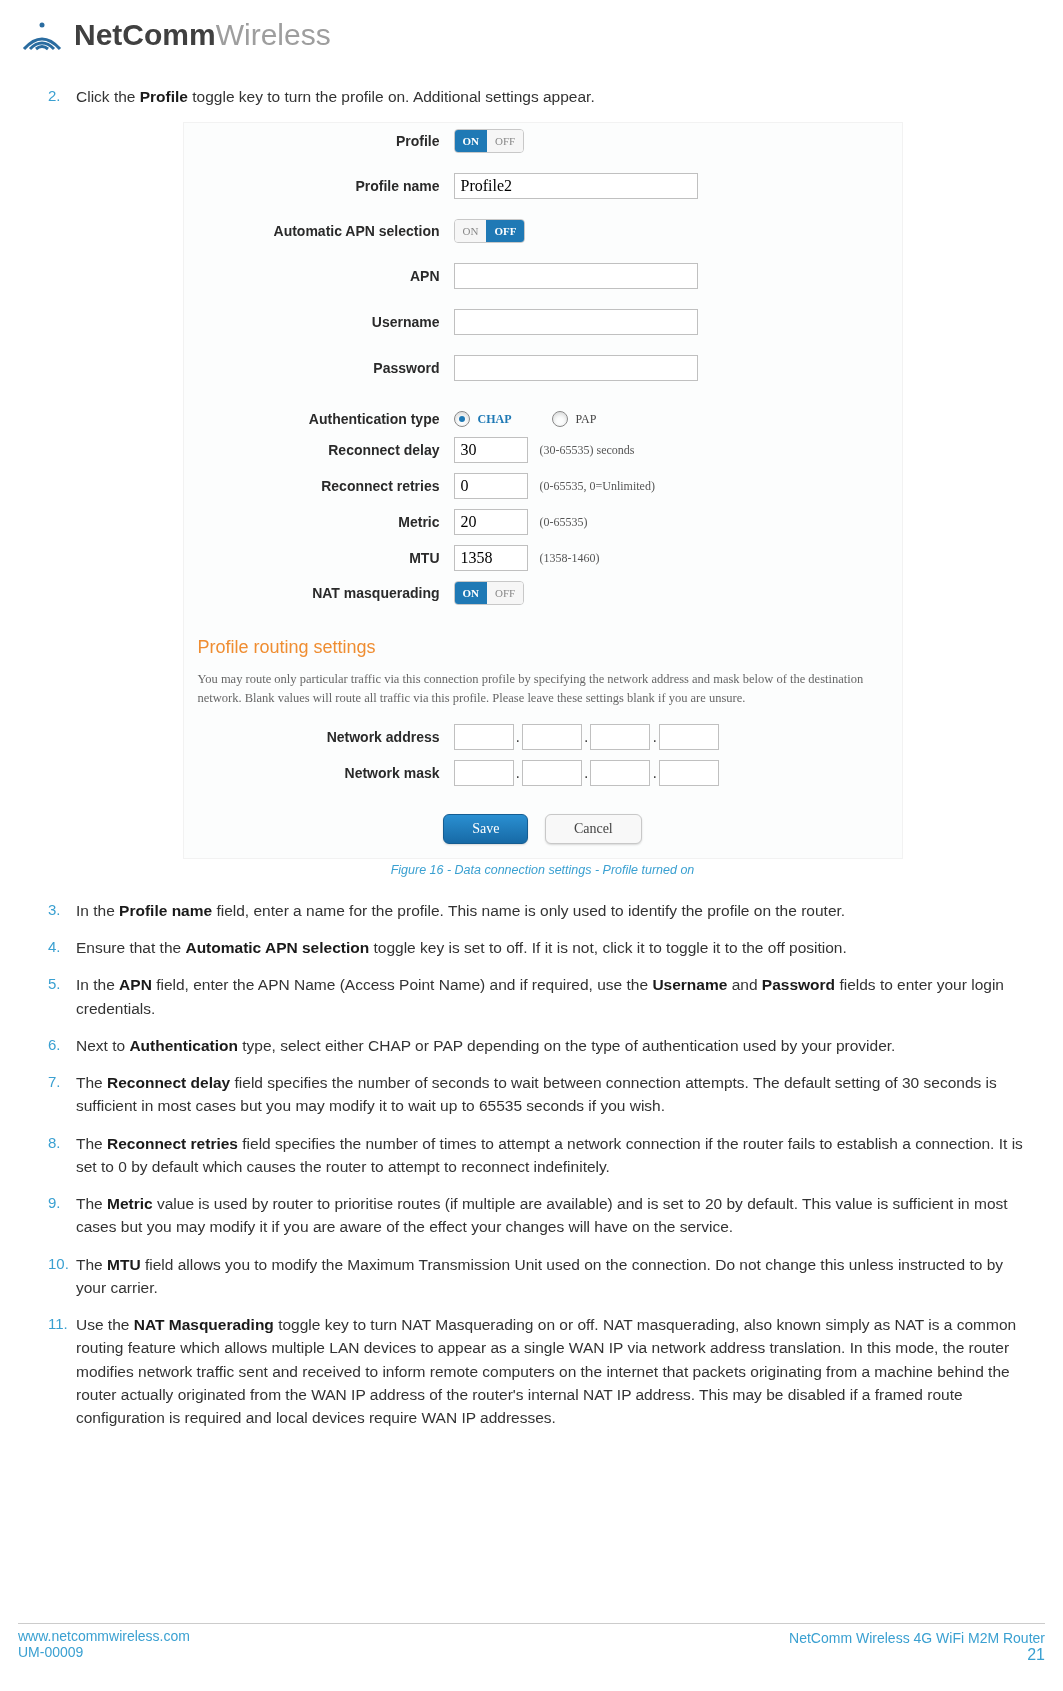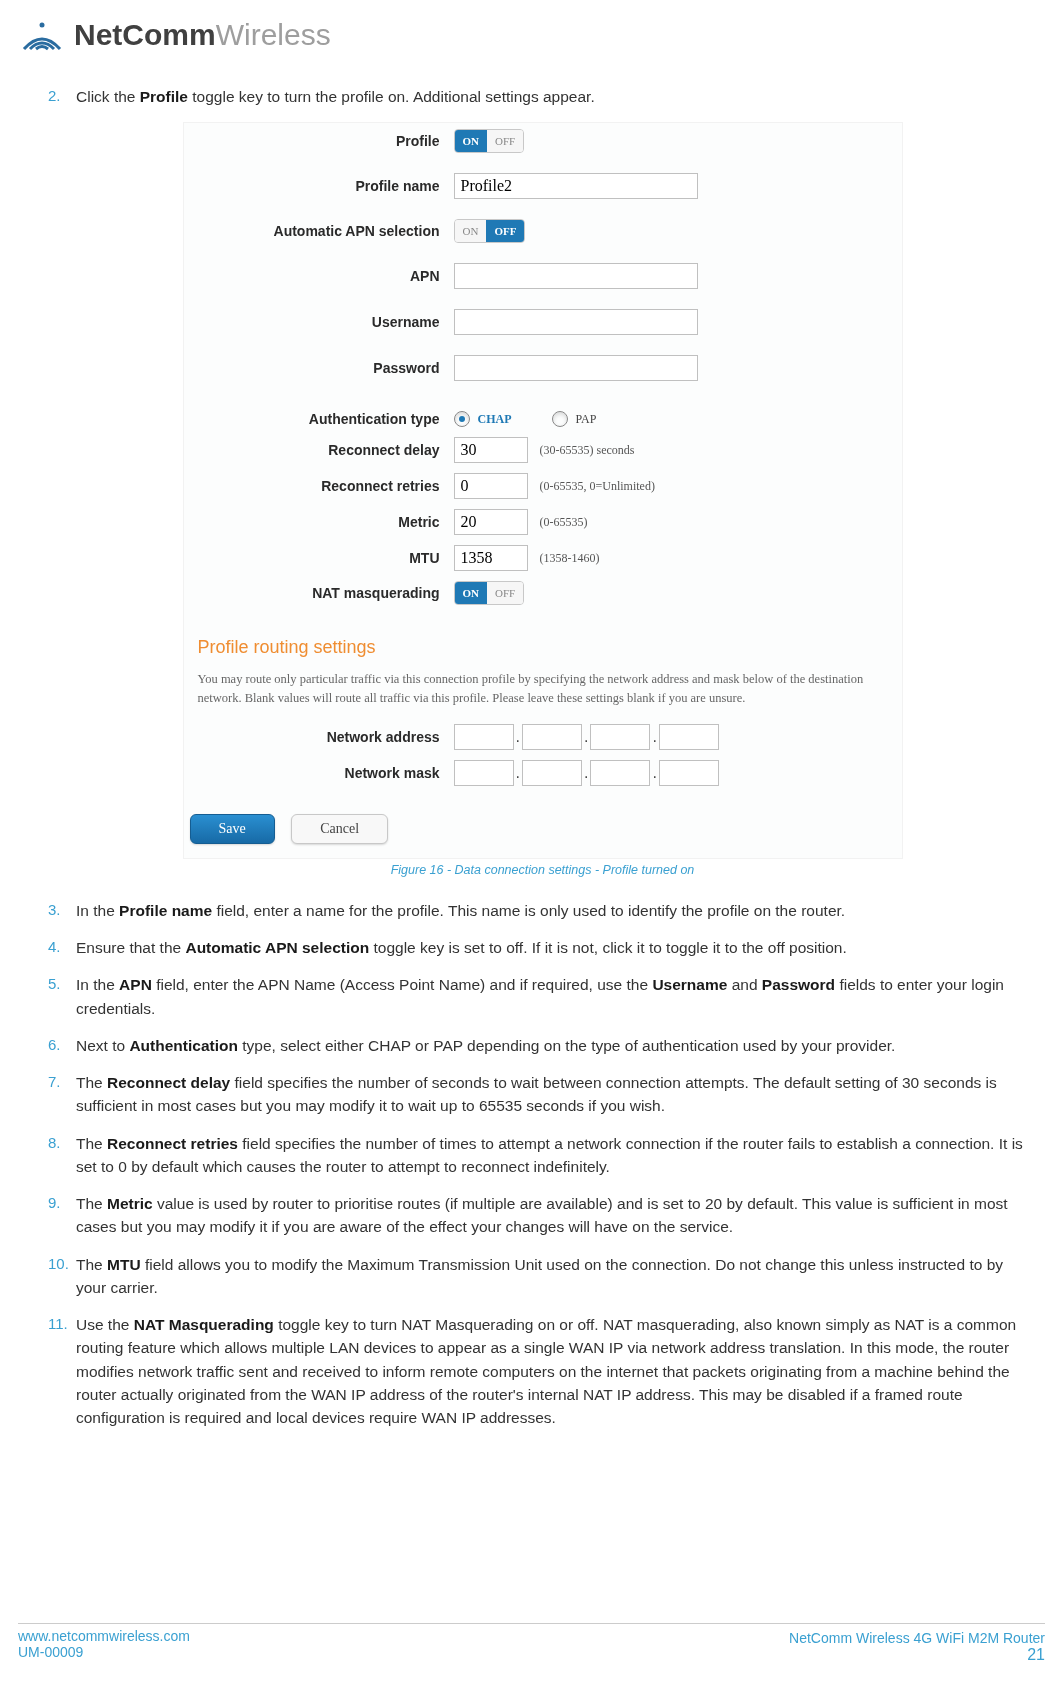--- a/index.html
+++ b/index.html
@@ -34,21 +34,21 @@
   .tinput.small { width:60px;}
   .tinput.ip { width:46px; text-align:center;}
   .hint { font-size:12px; color:#555; margin-left:12px; font-family:Verdana;}
   .radio { display:inline-flex; align-items:center; margin-right:40px; font-size:12px; color:#444; font-family:Verdana;}
   .radio .dot { width:14px; height:14px; border:1px solid #888; border-radius:50%; margin-right:8px; display:inline-flex; align-items:center; justify-content:center; box-shadow: inset 0 2px 4px rgba(0,0,0,0.15);}
   .radio.sel .dot::after{ content:""; width:6px; height:6px; background:#1f79b5; border-radius:50%;}
   .radio.sel span { color:#1f79b5; font-weight:bold;}
   .routing-note { font-size:12.5px; color:#666; padding:4px 16px 10px 14px; font-family:Verdana; line-height:1.5;}
   .ipgroup { display:inline-flex; align-items:center; gap:0;}
   .ipgroup .dotc { margin:0 2px; color:#444;}
-  .btnrow { text-align:left; padding:8px 0 14px 0;}
+  .btnrow { text-align:center; padding:8px 0 14px 0;}
   .btn { display:inline-block; border-radius:6px; padding:6px 28px; font-size:14px; margin:0 6px; font-family:Verdana; cursor:pointer; box-shadow:0 1px 2px rgba(0,0,0,0.15);}
   .btn.save { background:linear-gradient(#2a8fd1,#176aa6); color:#fff; border:1px solid #155d92;}
   .btn.cancel { background:#f8f8f8; color:#444; border:1px solid #c8c8c8;}
   .caption { color:#3aa0d1; font-style:italic; font-size:12.5px; text-align:center; margin:4px 0 22px 0;}
   b { font-weight:bold; color:#1a1a1a;}
   .footer { position:absolute; bottom:10px; left:18px; right:18px; border-top:1px solid #ccc; padding-top:4px; font-size:14px;}
   .footer .l { color:#3aa0d1; }
   .footer .l2 { color:#3aa0d1; display:block;}
   .footer .r { position:absolute; right:0; top:6px; text-align:right; color:#3aa0d1;}
   .footer .r .pg { display:block; font-size:16px;}

